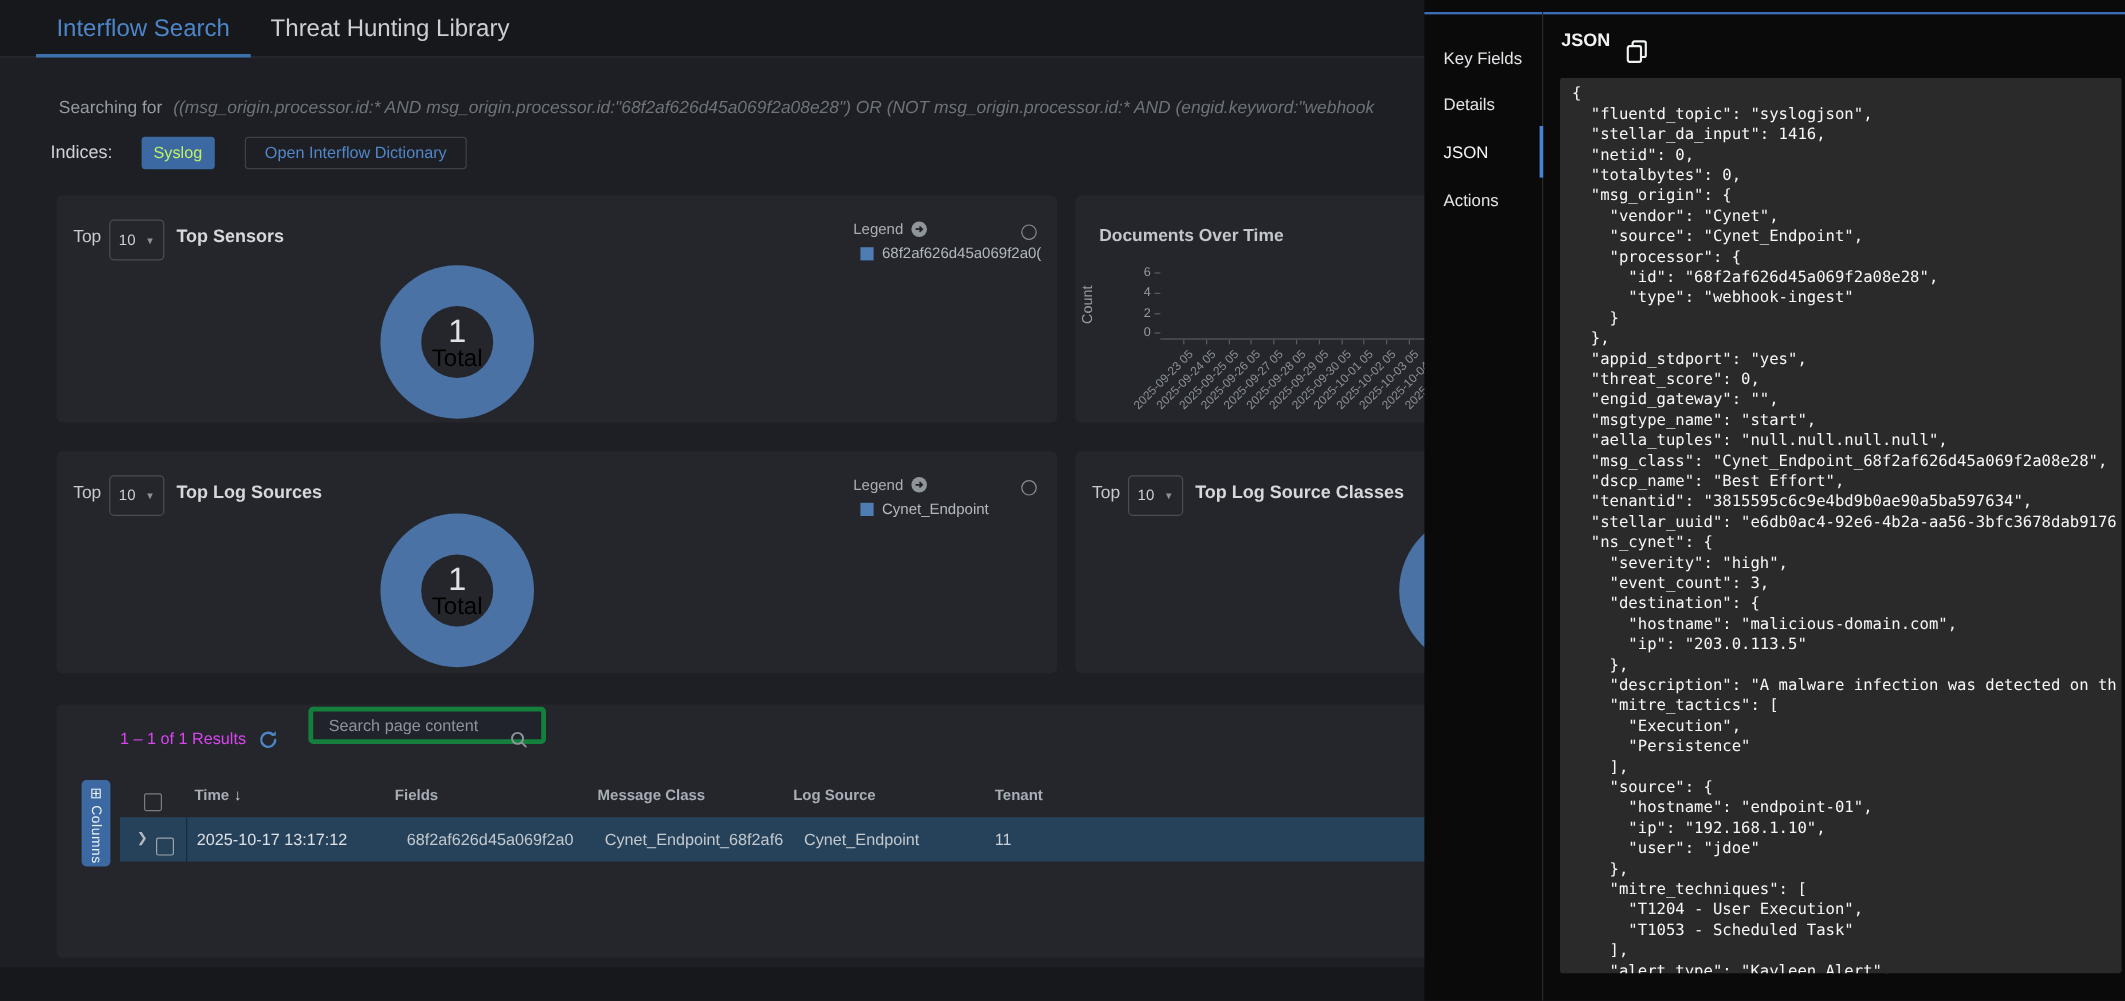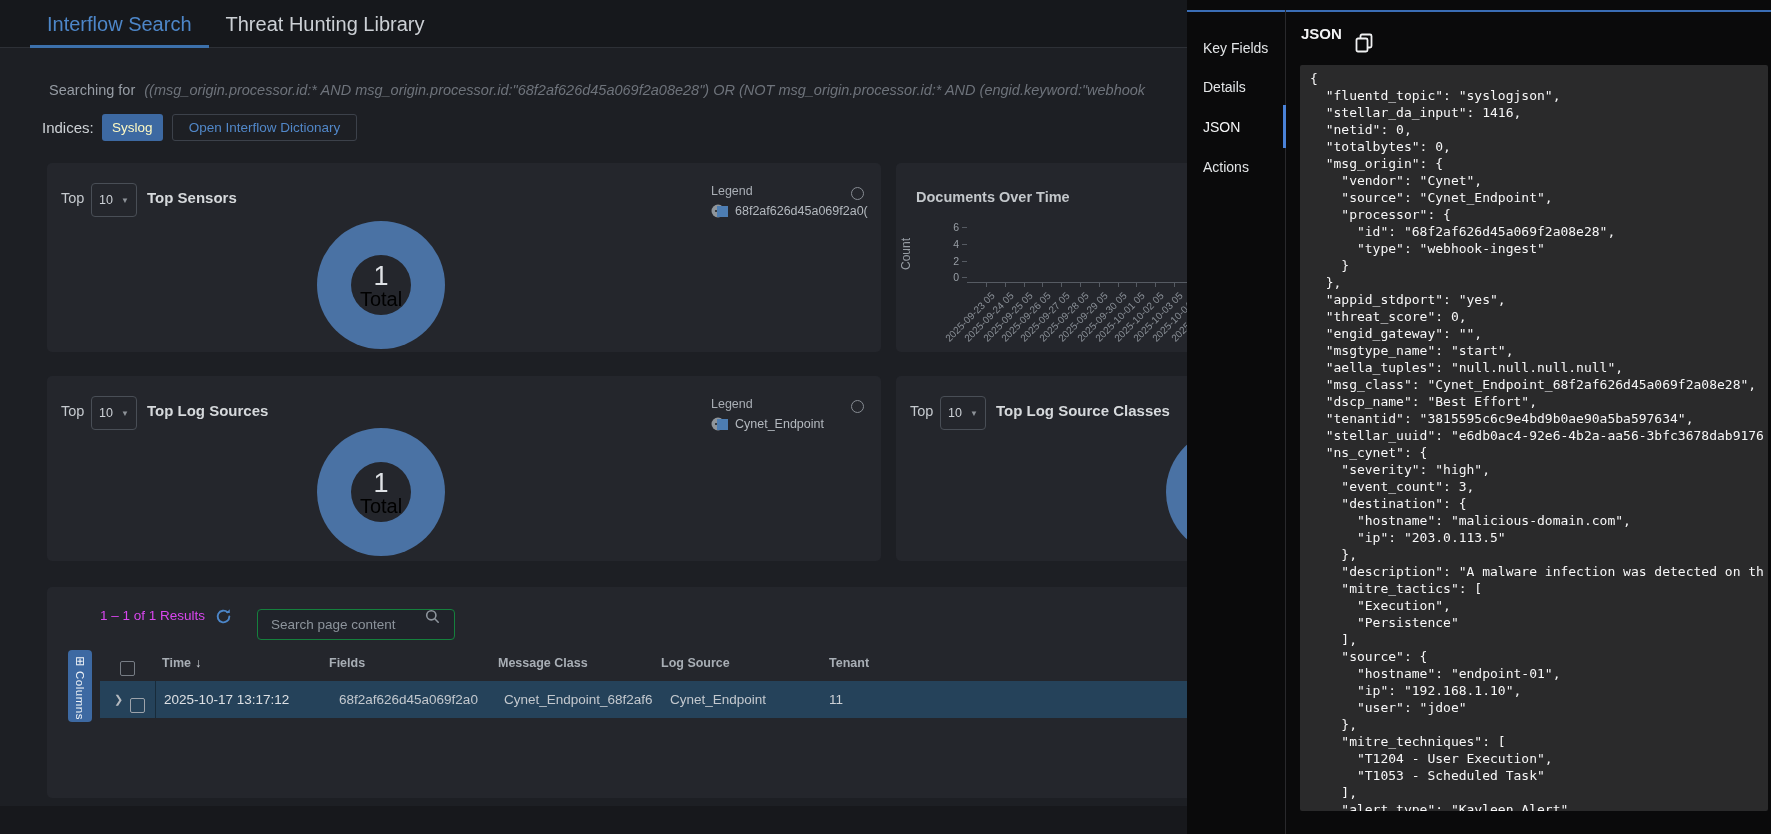--- a/index.html
+++ b/index.html
@@ -14,41 +14,41 @@
   .tab { display:flex; align-items:center; padding:0 17px; font-size:20px;
          color:#ccd0d5; cursor:pointer;text-align:right; }
   .tab.active { color:#4d86c8; box-shadow: inset 0 -3px 0 #3c70ab; }
 
   
   .search-line { position:absolute; left:49px; top:62px; font-size:14.5px;
                  white-space:nowrap; color:#969ca4;margin-top:20px; }
   .s-query { font-style:italic; color:#6e737b; margin-left:5px; }
 
   
-  .indices { position:absolute; left:42px; top:110px; height:35px; display:flex; align-items:center; }
+  .indices { position:absolute; left:42px; top:110px; height:35px; display:flex; align-items:center;gap:16px; }
   .ind-label { font-size:15px; color:#ced2d6; }
-  .btn-syslog { margin-left:8px; width:61px; height:27px; background:#3d69a2; color:#fef9c3;
+  .btn-syslog { margin-left:8px; width:61px; height:27px; background:#3d69a2; color:#bef264;
                 border:none; border-radius:3px; font-size:13.5px; font-family:inherit; }
   .btn-dict { margin-left:9px; height:27px; padding:0 16px; background:transparent; color:#5187c8;
               border:1px solid #3c414a; border-radius:3px; font-size:13.5px; font-family:inherit; }
 
   
   .panel { position:absolute; background:#24262c; border-radius:5px; overflow:hidden; }
   .p1 { left:47px;  top:163px; width:834px; height:189px; }
   .p2 { left:896px; top:163px; width:833px; height:189px; }
   .p3 { left:47px;  top:376px; width:834px; height:185px; }
   .p4 { left:896px; top:376px; width:833px; height:185px; }
   .p-top-label { position:absolute; left:14px; top:27px; font-size:14.5px; color:#c6cacf; }
   .p-dropdown { position:absolute; left:44px; top:20px; width:46px; height:29px;
                 border:1px solid #494e56; border-radius:4px; display:flex; align-items:center;
                 justify-content:space-between; padding:16px 7px; font-size:12.5px; color:#ccd0d5; }
   .p-dropdown .caret { font-size:8px; color:#8d9298; }
   .p-title { position:absolute; left:100px; top:26px; font-size:15px; font-weight:600; color:#d6d9dc; }
-  .legend { position:absolute; left:664px; top:21px; display:flex; gap:6px;
-            font-size:12.5px; color:#a9aeb5;flex-direction:column; }
+  .legend { position:absolute; left:664px; top:21px; display:flex; align-items:center; gap:6px;
+            font-size:12.5px; color:#a9aeb5; }
   .legend-item { position:absolute; left:670px; top:41px; display:flex; align-items:center; gap:7px;
                  font-size:12.5px; color:#b4b9bf; white-space:nowrap; }
   .swatch { width:11px; height:11px; background:#4d7db2; flex:0 0 auto; }
   .corner-circle { position:absolute; right:17px; top:24px; width:13px; height:13px;
                    border:1.5px solid #878c93; border-radius:50%; }
   
   .donut { position:absolute; width:128px; height:128px; border-radius:50%; background:#4a72a4; }
   .p1 .donut { left:270px; top:58px; }
   .p3 .donut { left:270px; top:52px; }
   .p4 .donut { left:270px; top:52px; }
@@ -71,22 +71,22 @@
   .xlab::before { content:""; position:absolute; right:0; top:1px; width:1px; height:4px; background:#565b63; }
   .xlab span { position:absolute; right:-2px; top:8px; white-space:nowrap; font-size:10px; color:#8a9097;
                transform:rotate(-45deg); transform-origin:100% 0; display:block; }
 
   
   .results { position:absolute; left:47px; top:587px; width:1682px; height:211px;
              background:#24262c; border-radius:5px; overflow:hidden; }
   .res-count { position:absolute; left:53px; top:14px; height:30px; line-height:30px;
                font-size:13.5px; color:#d946ef; }
   .refresh { position:absolute; left:168px; top:21px; width:17px; height:17px; }
-  .page-search { position:absolute; left:210px; top:22px; width:198px; height:31px;
-                 background:#20232a; border:1px solid #15803d; border-radius:4px;
+  .page-search { position:absolute; left:210px; top:2px; width:198px; height:31px;
+                 background:#20232a; border:4px solid #15803d; border-radius:4px;
                  color:#c9cdd2; font-size:13.5px; font-family:inherit; padding:0 34px 0 13px; }
   .page-search::placeholder { color:#8d949c; }
   .mag { position:absolute; left:378px; top:22px; width:15px; height:15px; }
   .columns-btn { position:absolute; left:21px; top:63px; width:24px; height:72px;
                  background:#3d69a2; border-radius:4px; display:flex; flex-direction:column;
                  align-items:center; padding-top:5px; gap:4px; }
   .columns-btn .grid-ico { color:#eef2f7; font-size:12px; line-height:12px; }
   .columns-btn .vtext { writing-mode:vertical-rl; font-size:11.5px; color:#eef2f7; letter-spacing:.5px; }
   .th { position:absolute; top:58px; height:36px; line-height:36px; font-size:12.5px;
         font-weight:700; color:#a8aeb5; white-space:nowrap; }

